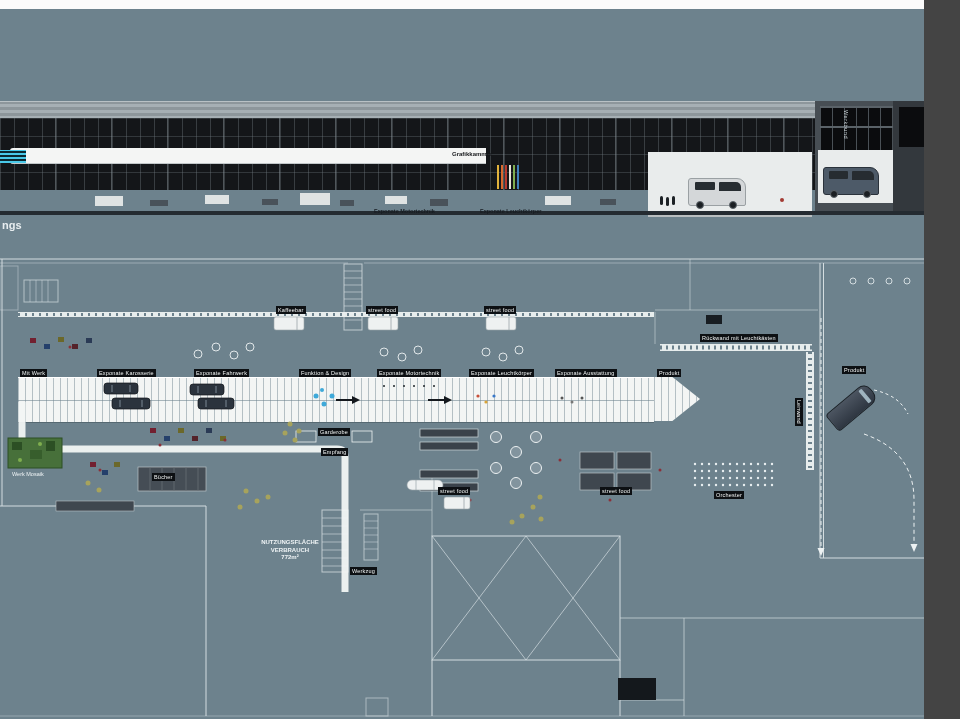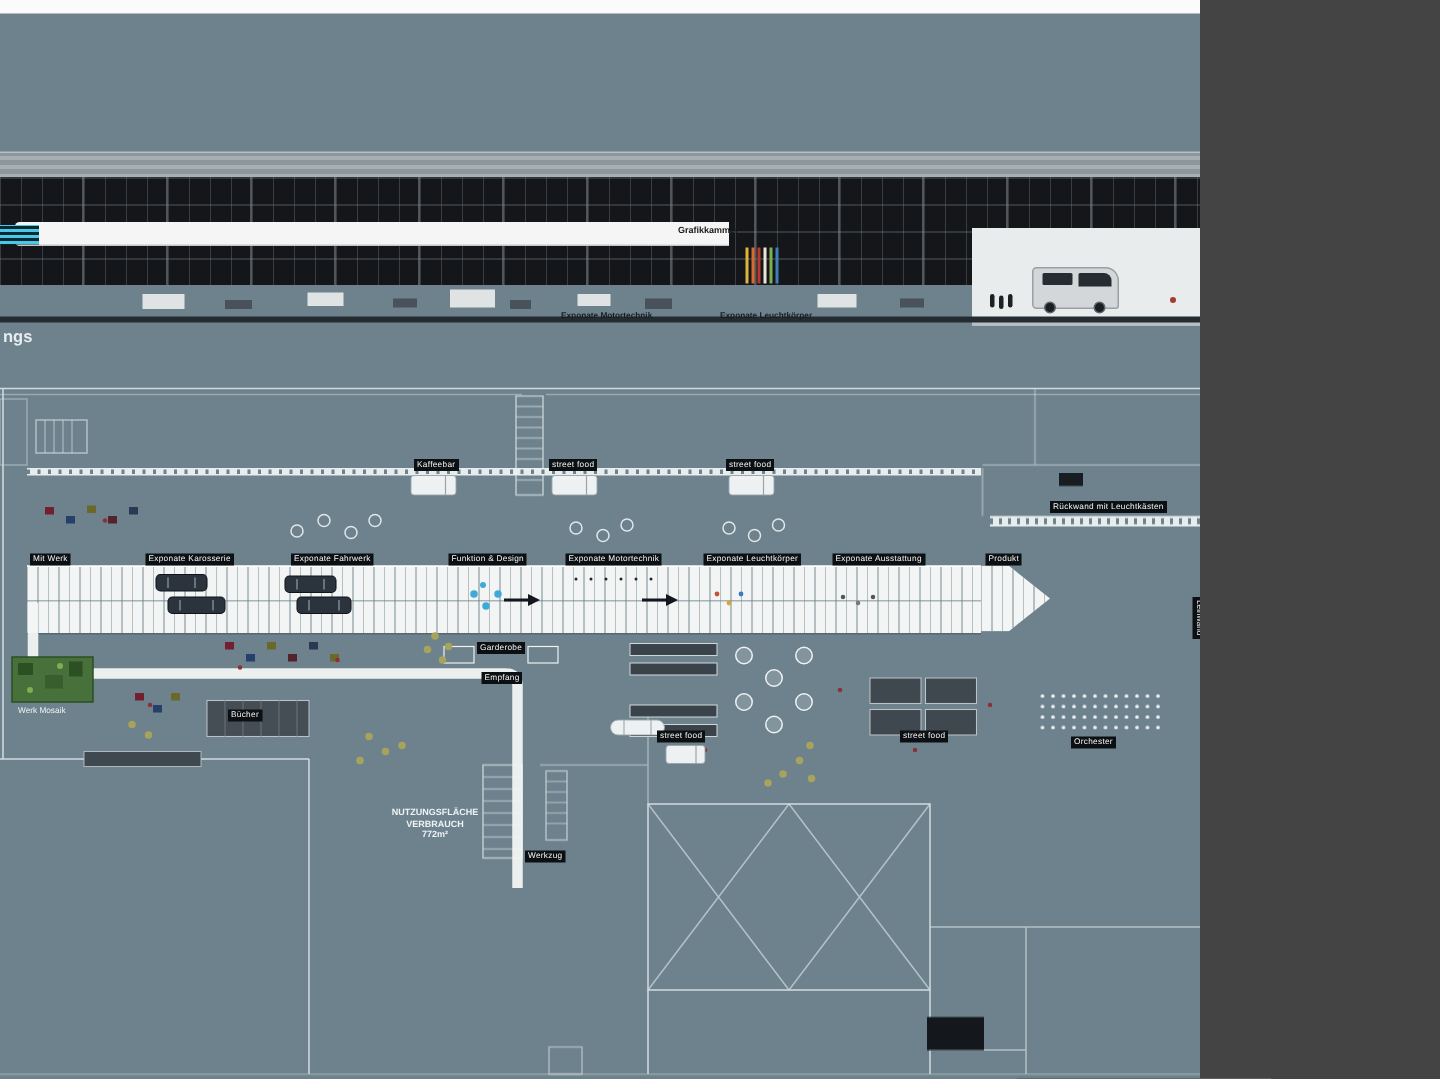--- a/index.html
+++ b/index.html
@@ -1,18 +1,18 @@
 <!DOCTYPE html>
 <html style="--bg: #6d828d; --line: #e6edef; --band: #f3f5f4; --label_bg: #0d1013; --label_text: #f2f5f5; --facade_dark: #141619; --hall_white: #e9ecec; --green: #47703a; --accent_blue: #3fa9d9; --van_dark: #39414d; --tree_olive: #a7a35c;"><head>
 <meta charset="utf-8">
 <title>Ausstellung – Plan und Ansicht</title>
 <style>
   html,body{margin:0;padding:0;}
   body{font-family:"Liberation Sans",sans-serif;background:#444;}
-  .canvas{position:relative;width:800px;height:719px;overflow:hidden;background:var(--bg,#6d828d);}
+  .canvas{position:relative;width:924px;height:719px;overflow:hidden;background:var(--bg,#6d828d);}
   .layer{position:absolute;inset:0;pointer-events:none;}
   .topstrip{position:absolute;left:0;top:0;width:960px;height:9px;background:#fbfbfb;}
 
   
   .elevation{position:absolute;left:0;top:101px;width:960px;height:116px;}
   .roof{position:absolute;left:0;top:0;width:818px;height:17px;
         background:repeating-linear-gradient(0deg,#a6afb4 0 3px,#8d969b 3px 6px);
         border-bottom:1px solid #4c565c;border-top:1px solid #b9c1c5;}
   .facade{position:absolute;left:0;top:17px;width:818px;height:73px;
         background:

